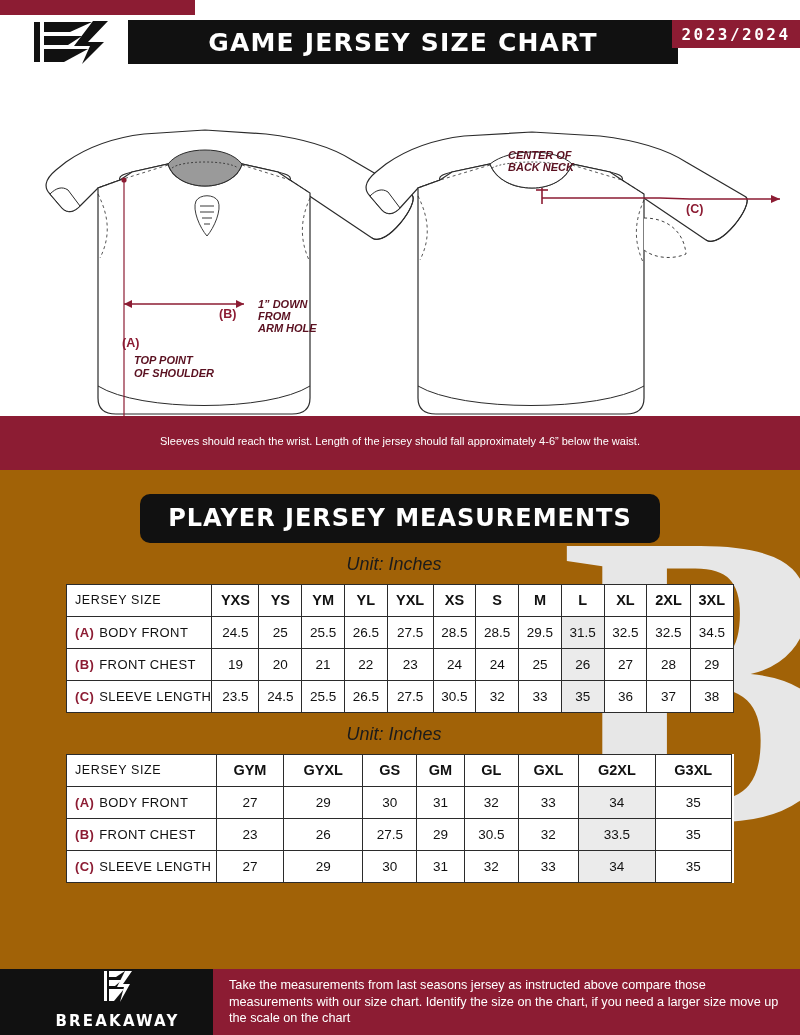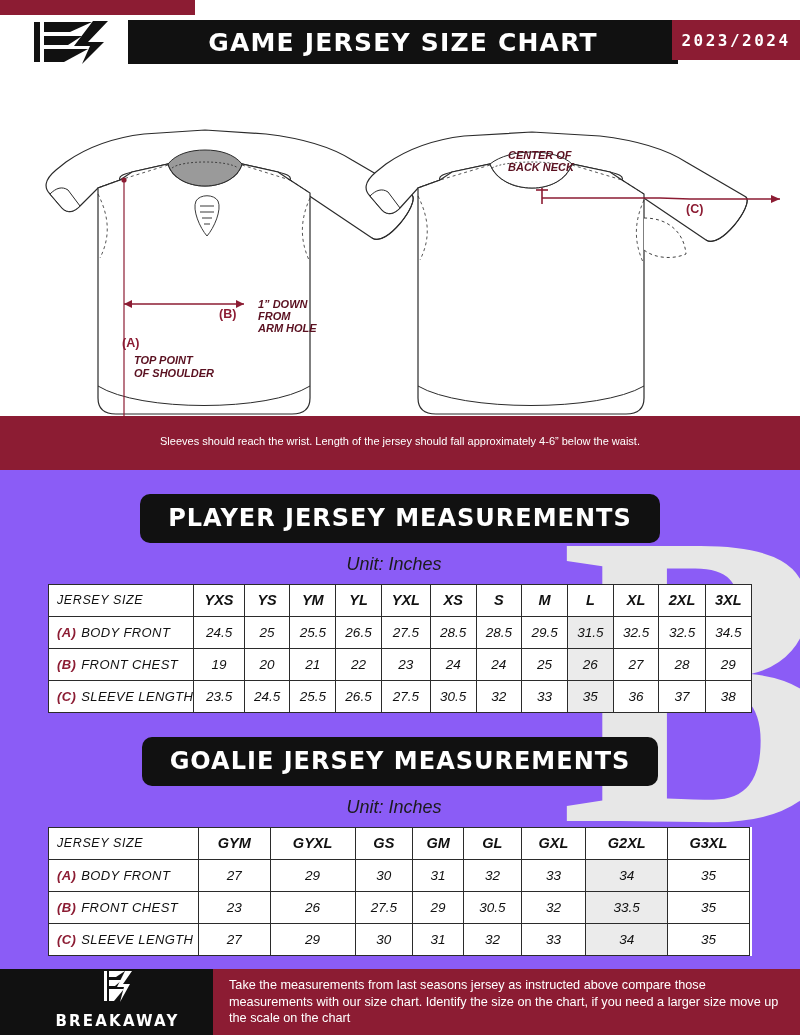--- a/index.html
+++ b/index.html
@@ -2,21 +2,21 @@
 <html><head>
 <meta charset="utf-8">
 <style>
   * { box-sizing: border-box; margin: 0; padding: 0; }
   html, body {
     width: 800px; height: 1035px;
     font-family: "Liberation Sans", sans-serif;
     background: #ffffff;
     overflow: hidden;
   }
-  .page { position: relative; width: 800px; height: 1035px; background: #8b5cf6; }
+  .page { position: relative; width: 800px; height: 1035px; background: #a16207; }
 
   
   .watermark {
     position: absolute; right: -40px; top: 470px;
     font-size: 420px; line-height: 1; font-weight: bold;
     color: #e7e7e7; font-family: "Liberation Serif", serif;
     z-index: 0; user-select: none;
   }
 
   
@@ -32,21 +32,21 @@
   .logo-svg { display: block; }
   .title-bar {
     position: absolute; left: 128px; top: 20px; right: 122px; height: 44px;
     background: #111111; display: flex; align-items: center; justify-content: center;
   }
   .title-bar h1 {
     color: #ffffff; font-size: 25px; letter-spacing: 1.2px; font-weight: bold;
     font-family: "DejaVu Sans", sans-serif;
   }
   .season-box {
-    position: absolute; right: 0; top: 20px; width: 128px; height: 40px;
+    position: absolute; right: 0; top: 20px; width: 128px; height: 28px;
     background: #8c1c33; display: flex; align-items: center; justify-content: center;
   }
   .season-box span {
     color: #ffffff; font-size: 16px; letter-spacing: 2.5px; font-weight: bold;
     font-family: "DejaVu Sans Mono", monospace;
   }
 
   
   .illustration {
     position: relative; height: 348px; background: #ffffff; z-index: 2;
@@ -67,21 +67,21 @@
     border-radius: 10px; padding: 10px 28px 11px 28px;
     font-size: 24px; letter-spacing: 1px; font-weight: bold;
     font-family: "DejaVu Sans", sans-serif;
   }
   .unit {
     position: relative; z-index: 2; text-align: center;
     font-style: italic; font-size: 18px; color: #1b1b1b; padding: 11px 12px 9px 0;
   }
 
   
-  .table-wrap { position: relative; z-index: 2; padding: 0 48px; font-style: italic; }
+  .table-wrap { position: relative; z-index: 2; padding: 0 66px; }
   table { width: 100%; border-collapse: collapse; background: #ffffff; }
   td, th {
     border: 1px solid #2b2b2b; font-size: 13.5px; color: #111;
     text-align: center; height: 32px; font-weight: normal;
   }
   .lbl-cell {
     text-align: left; padding-left: 8px; white-space: nowrap;
     letter-spacing: .4px; font-size: 13px;
   }
   .lbl-cell .ref { color: #8c1c33; font-weight: bold; margin-right: 5px; }
@@ -284,23 +284,20 @@
             <td>33</td>
             <td class="hi">35</td>
             <td>36</td>
             <td>37</td>
             <td>38</td>
           </tr>
         </tbody>
     </table>
   </div>
 
-  <div class="section-head-wrap">
-    <div class="section-head">GOALIE JERSEY MEASUREMENTS</div>
-  </div>
   <div class="unit">Unit: Inches</div>
   <div class="table-wrap">
     <table>
       <tbody id="goalie-table-body">
           <tr>
             <td class="lbl-cell hdr-size" style="width: 150px;">JERSEY SIZE</td>
             <td class="hdr-sz">GYM</td>
             <td class="hdr-sz">GYXL</td>
             <td class="hdr-sz">GS</td>
             <td class="hdr-sz">GM</td>

